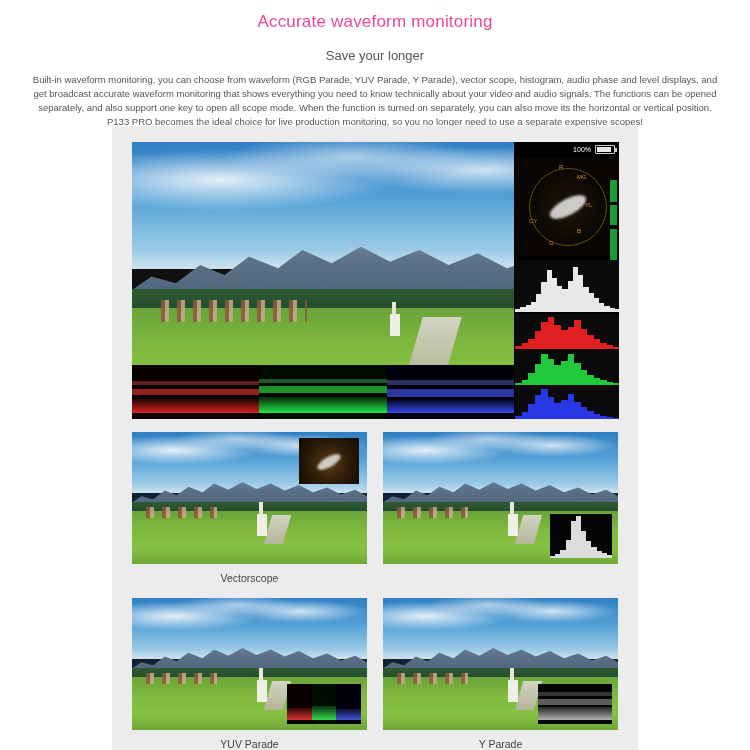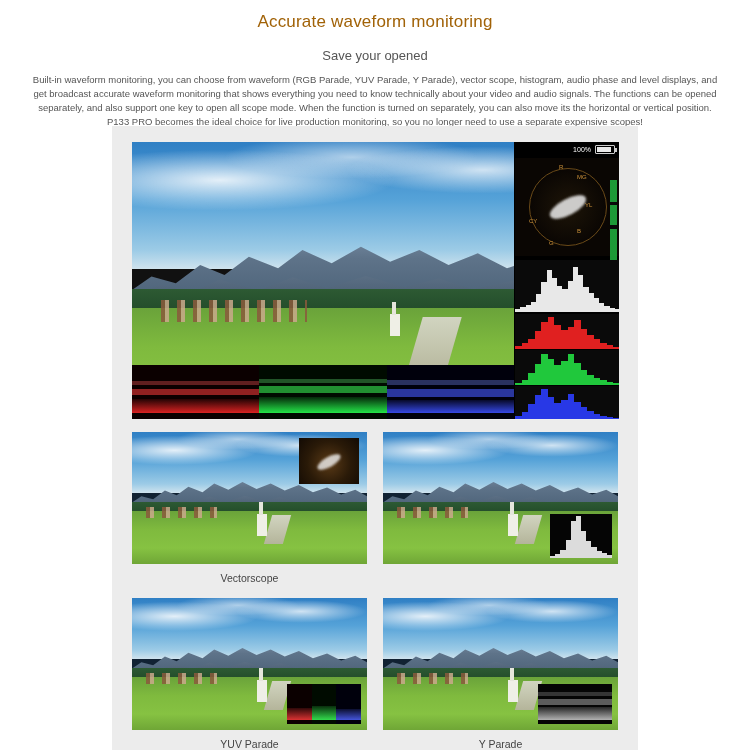--- a/index.html
+++ b/index.html
@@ -14,21 +14,21 @@
     width: 750px; height: 750px;
     position: relative;
     background: #ffffff;
   }
   .header {
     padding-top: 8px;
     text-align: center;
   }
   .title {
     font-size: 17px;
-    color: #a16207;
+    color: #ec4899;
     font-weight: 400;
     letter-spacing: 0.2px;
     margin: 4px 0 16px 0;
   }
   .subtitle {
     font-size: 13px;
     color: #555555;
     font-weight: 400;
     margin: 12px 0 0 0;
   }
@@ -232,21 +232,21 @@
   .ov-parade > div { flex:1 1 33.33%; position: relative; }
   .ov-y { right: 6px; bottom: 6px; width: 74px; height: 40px; background:#050505; }
 </style>
 </head>
 <body>
 
 <div class="page">
 
   <div class="header">
     <h1 class="title">Accurate waveform monitoring</h1>
-    <div class="subtitle">Save your opened</div>
+    <div class="subtitle">Save your longer</div>
     <p class="body-copy">Built-in waveform monitoring, you can choose from waveform (RGB Parade, YUV Parade, Y Parade), vector scope, histogram, audio phase and level displays, and get broadcast accurate waveform monitoring that shows everything you need to know technically about your video and audio signals. The functions can be opened separately, and also support one key to open all scope mode. When the function is turned on separately, you can also move its the horizontal or vertical position. P133 PRO becomes the ideal choice for live production monitoring, so you no longer need to use a separate expensive scopes!</p>
   </div>
 
   <div class="panel">
 
     <div class="monitor">
       <div class="scene">
         <div class="sky"></div>
         <div class="mountains"></div>
         <div class="mountains2"></div>

